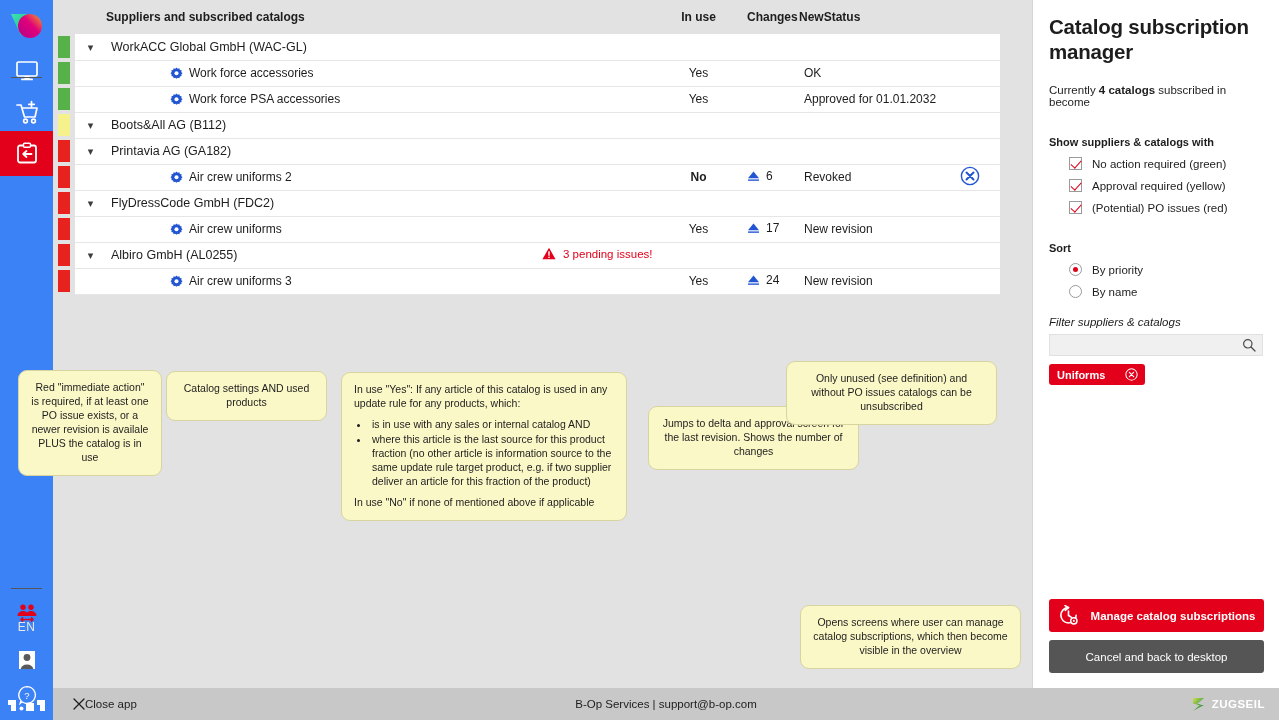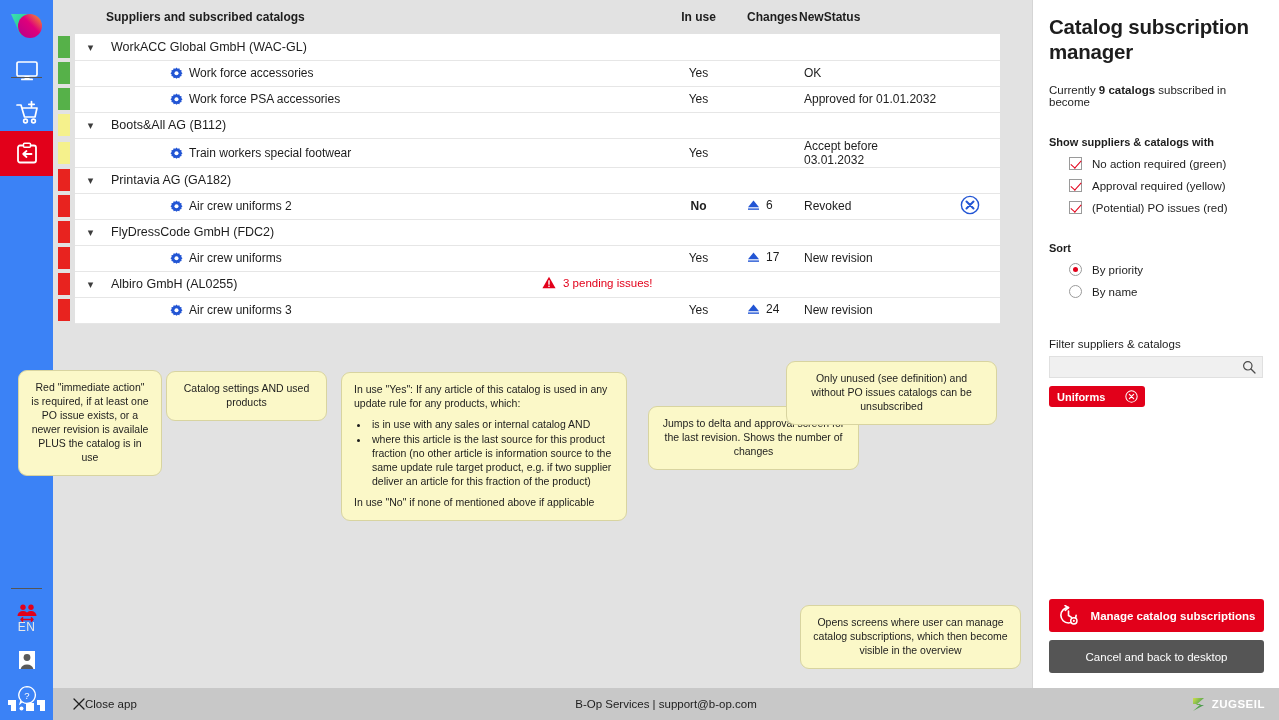--- a/index.html
+++ b/index.html
@@ -112,21 +112,21 @@
     border-width: 0 1.6px 1.6px 0; transform: rotate(42deg);
   }
   .rdo {
     width: 13px; height: 13px; border: 1px solid #9a9a9a; border-radius: 50%;
     background: #fff; position: relative; flex: none;
   }
   .rdo.on::after {
     content: ""; position: absolute; left: 3px; top: 3px;
     width: 5px; height: 5px; border-radius: 50%; background: #e2001a;
   }
-  .filter-label { font-size: 11.5px; color: #1d1d1d; margin-top: 40px; }
+  .filter-label { font-size: 11.5px; color: #1d1d1d; margin-top: 18px; font-style: italic; }
   .filter-box {
     margin-top: 6px; height: 22px; background: #f0f0f0; border: 1px solid #e0e0e0;
     display: flex; align-items: center; padding: 0 6px;
   }
   .filter-box input {
     border: none; outline: none; background: transparent; flex: 1;
     font-size: 11px; font-family: "Liberation Sans", sans-serif; color: #1d1d1d;
   }
   .chip {
     margin-top: 8px; display: inline-flex; align-items: center; gap: 20px;
@@ -329,36 +329,20 @@
               </td>
               <td class="c-chev"><span class="chev">▾</span></td>
               <td class="c-name"><span class="sup-name">Boots&amp;All AG (B112)</span></td>
               <td class="c-issue"></td>
               <td class="c-inuse"></td>
               <td class="c-gap"></td>
               <td class="c-chg"></td>
               <td class="c-stat"></td>
               <td class="c-act"></td>
             </tr>
-            <tr class="cat-row">
-              <td class="c-bar">
-                <div class="bar yellow"></div>
-              </td>
-              <td class="c-chev"></td>
-              <td class="c-name"><span class="cat-cell"><svg class="gear" width="13" height="13" viewBox="0 0 16 16">
-                    <path d="M8 0.6 L9.5 2.1 L11.5 1.5 L12.2 3.6 L14.3 4 L13.9 6.1 L15.4 7.6 L13.9 9.1 L14.3 11.2 L12.2 11.6 L11.5 13.7 L9.5 13.1 L8 14.6 L6.5 13.1 L4.5 13.7 L3.8 11.6 L1.7 11.2 L2.1 9.1 L0.6 7.6 L2.1 6.1 L1.7 4 L3.8 3.6 L4.5 1.5 L6.5 2.1 Z" fill="#2255d4"></path>
-                    <circle cx="8" cy="7.6" r="2.5" fill="#ffffff"></circle>
-                  </svg>Train workers special footwear</span></td>
-              <td class="c-issue"></td>
-              <td class="c-inuse"><span class="">Yes</span></td>
-              <td class="c-gap"></td>
-              <td class="c-chg"></td>
-              <td class="c-stat">Accept before 03.01.2032</td>
-              <td class="c-act"></td>
-            </tr>
             <tr class="sup-row">
               <td class="c-bar">
                 <div class="bar red"></div>
               </td>
               <td class="c-chev"><span class="chev">▾</span></td>
               <td class="c-name"><span class="sup-name">Printavia AG (GA182)</span></td>
               <td class="c-issue"></td>
               <td class="c-inuse"></td>
               <td class="c-gap"></td>
               <td class="c-chg"></td>
@@ -501,21 +485,21 @@
     </div>
     <svg class="tail" style="left:964px; top:612px;" width="24" height="30">
       <polygon points="24,11 0,3 0,26" fill="#fbf8c8" stroke="#d8d4a0" stroke-width="1"></polygon>
     </svg>
   </div>
 
   <div class="panel">
     <h1>Catalog subscription manager</h1>
 
     <div class="sub">
-      <span>Currently </span><b>9 catalogs</b><span> subscribed in become</span>
+      <span>Currently </span><b>4 catalogs</b><span> subscribed in become</span>
     </div>
 
     <div class="sec-label">Show suppliers &amp; catalogs with</div>
     <div id="filter-list">
         <div class="opt">
           <span class="cbx"></span>
           <span class="opt-label">No action required (green)</span>
         </div>
         <div class="opt">
           <span class="cbx"></span>

